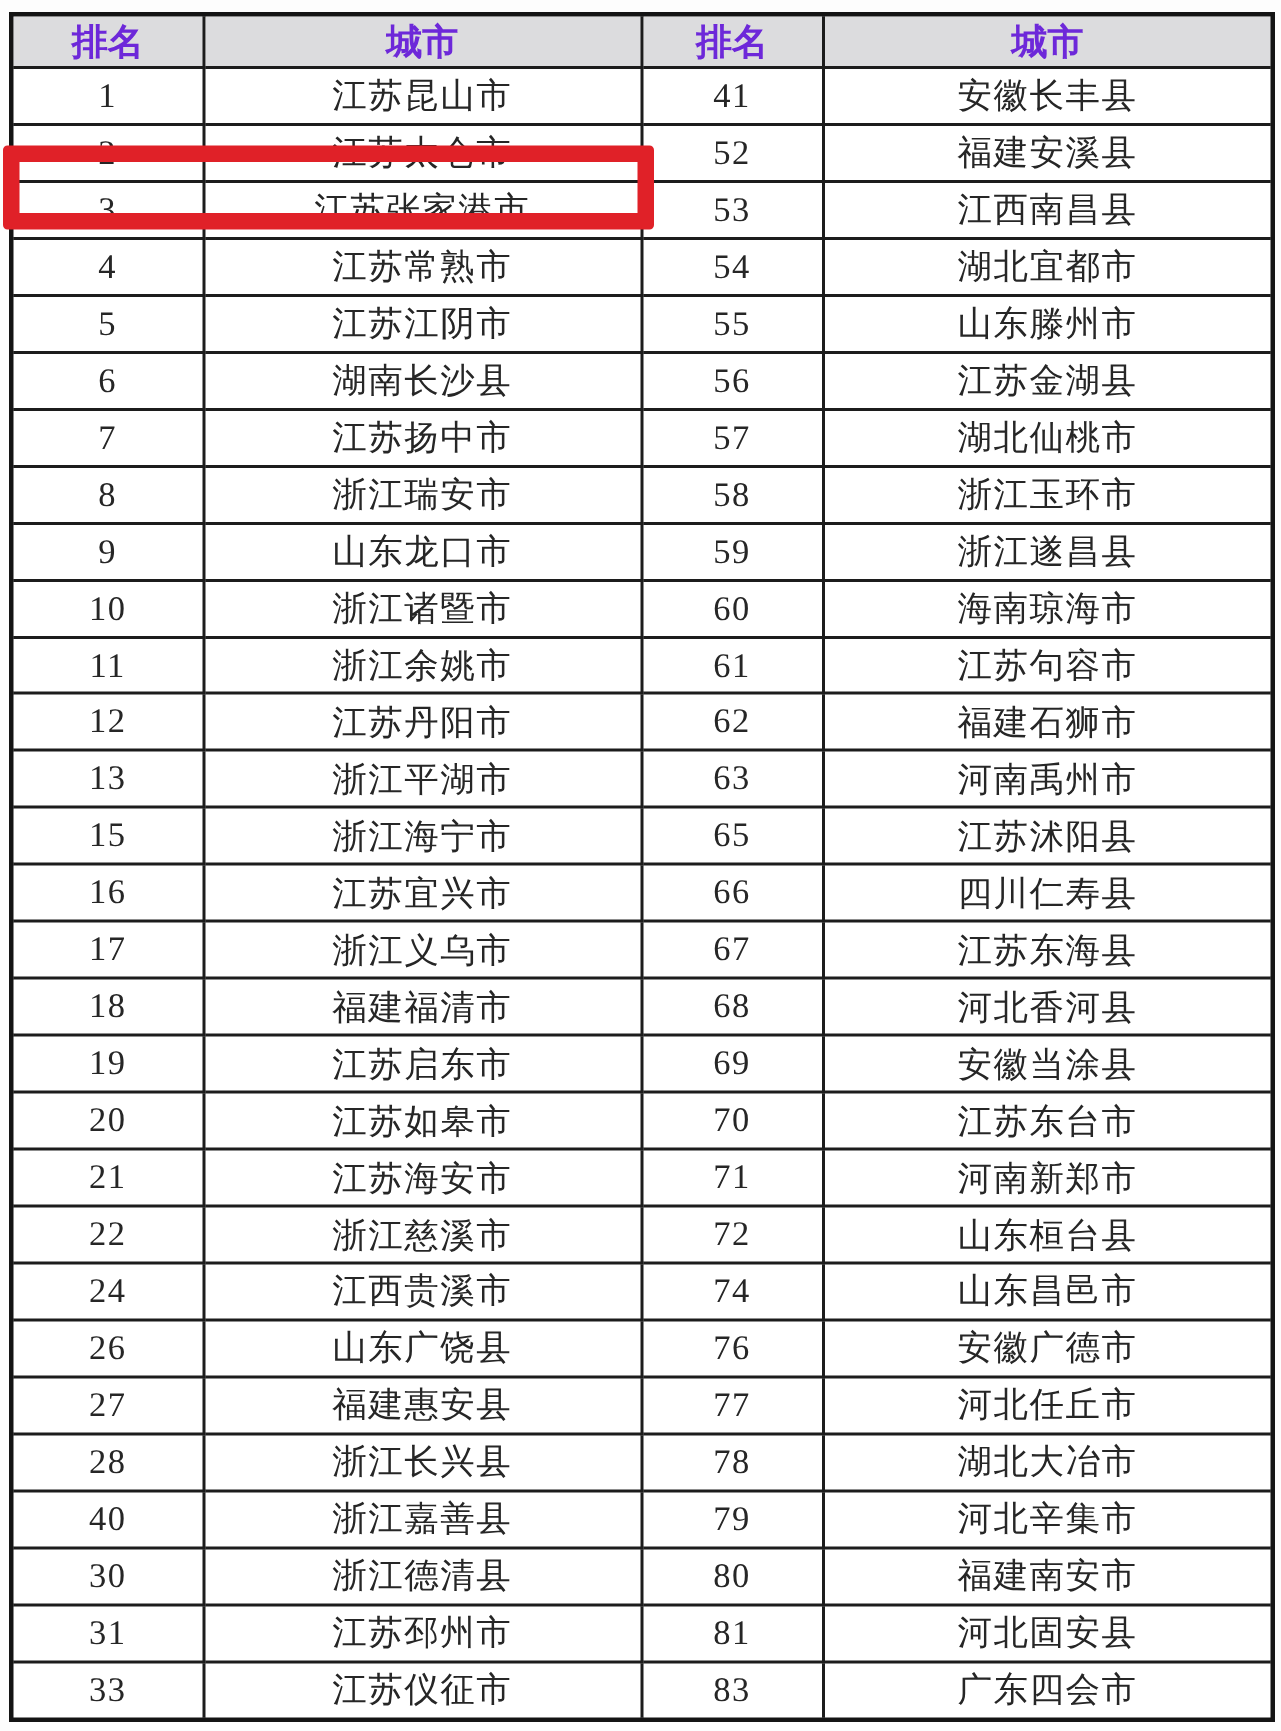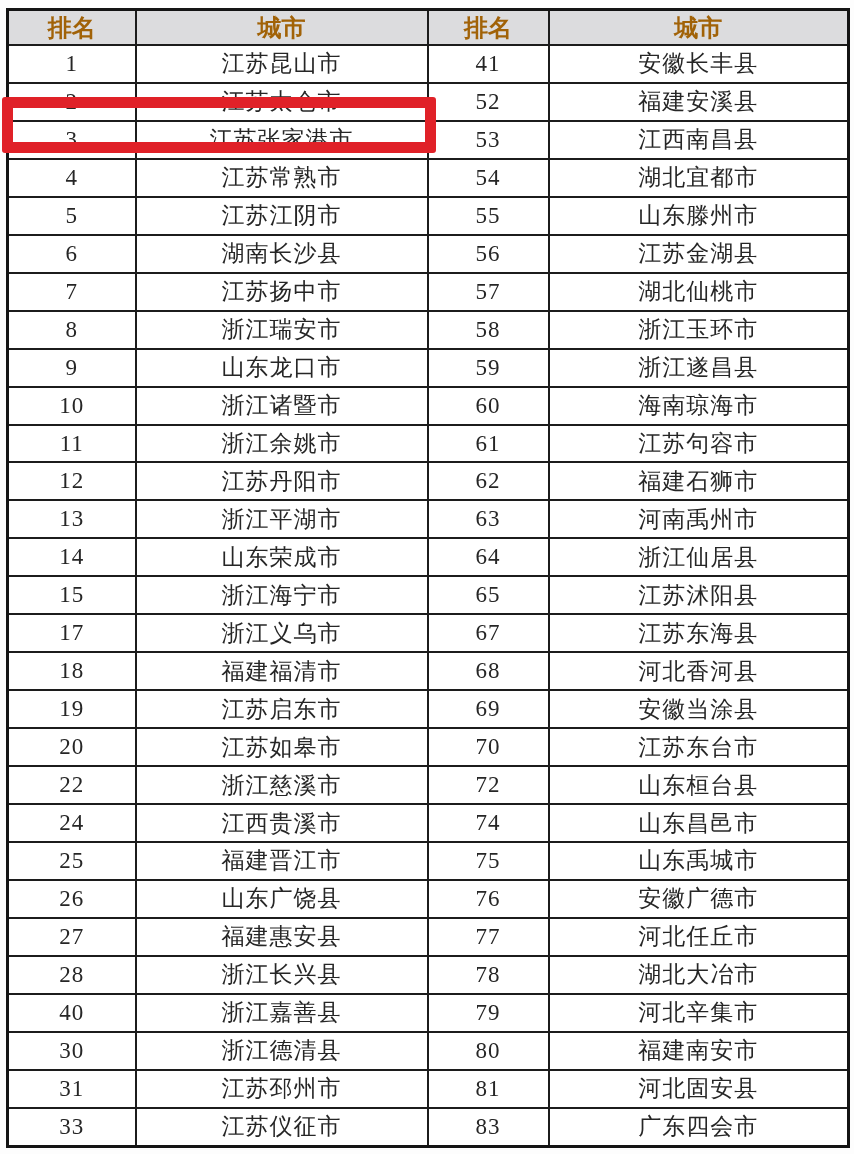--- a/index.html
+++ b/index.html
@@ -25,21 +25,21 @@
   }
   table.ranking th,table.ranking td{
     border:2px solid var(--border-color);
     text-align:center;vertical-align:middle;
     padding:0;overflow:hidden;white-space:nowrap;
   }
   table.ranking{border:3px solid #141414;}
   table.ranking th{
     background:var(--header-bg);
     font-family:"Liberation Sans","DejaVu Sans",sans-serif;
-    font-weight:bold;font-size:24px;color:#a16207;
+    font-weight:bold;font-size:24px;color:#6d28d9;
     height:33px;
     margin-top:25px;
   }
   table.ranking td{
     font-size:23px;color:var(--text-color);
     letter-spacing:1px;
   }
   td.rank-cell{font-size:24px;letter-spacing:0;}
   .highlight-box{
     position:absolute;left:2px;top:97px;
@@ -144,32 +144,32 @@
           <td class="rank-cell">62</td>
           <td class="city-cell">福建石狮市</td>
         </tr>
         <tr>
           <td class="rank-cell">13</td>
           <td class="city-cell">浙江平湖市</td>
           <td class="rank-cell">63</td>
           <td class="city-cell">河南禹州市</td>
         </tr>
         <tr>
-          <td class="rank-cell">14</td>
-          <td class="city-cell">山东荣成市</td>
-          <td class="rank-cell">64</td>
-          <td class="city-cell">浙江仙居县</td>
-        </tr>
-        <tr>
           <td class="rank-cell">15</td>
           <td class="city-cell">浙江海宁市</td>
           <td class="rank-cell">65</td>
           <td class="city-cell">江苏沭阳县</td>
         </tr>
         <tr>
+          <td class="rank-cell">16</td>
+          <td class="city-cell">江苏宜兴市</td>
+          <td class="rank-cell">66</td>
+          <td class="city-cell">四川仁寿县</td>
+        </tr>
+        <tr>
           <td class="rank-cell">17</td>
           <td class="city-cell">浙江义乌市</td>
           <td class="rank-cell">67</td>
           <td class="city-cell">江苏东海县</td>
         </tr>
         <tr>
           <td class="rank-cell">18</td>
           <td class="city-cell">福建福清市</td>
           <td class="rank-cell">68</td>
           <td class="city-cell">河北香河县</td>
@@ -180,38 +180,38 @@
           <td class="rank-cell">69</td>
           <td class="city-cell">安徽当涂县</td>
         </tr>
         <tr>
           <td class="rank-cell">20</td>
           <td class="city-cell">江苏如皋市</td>
           <td class="rank-cell">70</td>
           <td class="city-cell">江苏东台市</td>
         </tr>
         <tr>
+          <td class="rank-cell">21</td>
+          <td class="city-cell">江苏海安市</td>
+          <td class="rank-cell">71</td>
+          <td class="city-cell">河南新郑市</td>
+        </tr>
+        <tr>
           <td class="rank-cell">22</td>
           <td class="city-cell">浙江慈溪市</td>
           <td class="rank-cell">72</td>
           <td class="city-cell">山东桓台县</td>
         </tr>
         <tr>
           <td class="rank-cell">24</td>
           <td class="city-cell">江西贵溪市</td>
           <td class="rank-cell">74</td>
           <td class="city-cell">山东昌邑市</td>
         </tr>
         <tr>
-          <td class="rank-cell">25</td>
-          <td class="city-cell">福建晋江市</td>
-          <td class="rank-cell">75</td>
-          <td class="city-cell">山东禹城市</td>
-        </tr>
-        <tr>
           <td class="rank-cell">26</td>
           <td class="city-cell">山东广饶县</td>
           <td class="rank-cell">76</td>
           <td class="city-cell">安徽广德市</td>
         </tr>
         <tr>
           <td class="rank-cell">27</td>
           <td class="city-cell">福建惠安县</td>
           <td class="rank-cell">77</td>
           <td class="city-cell">河北任丘市</td>

